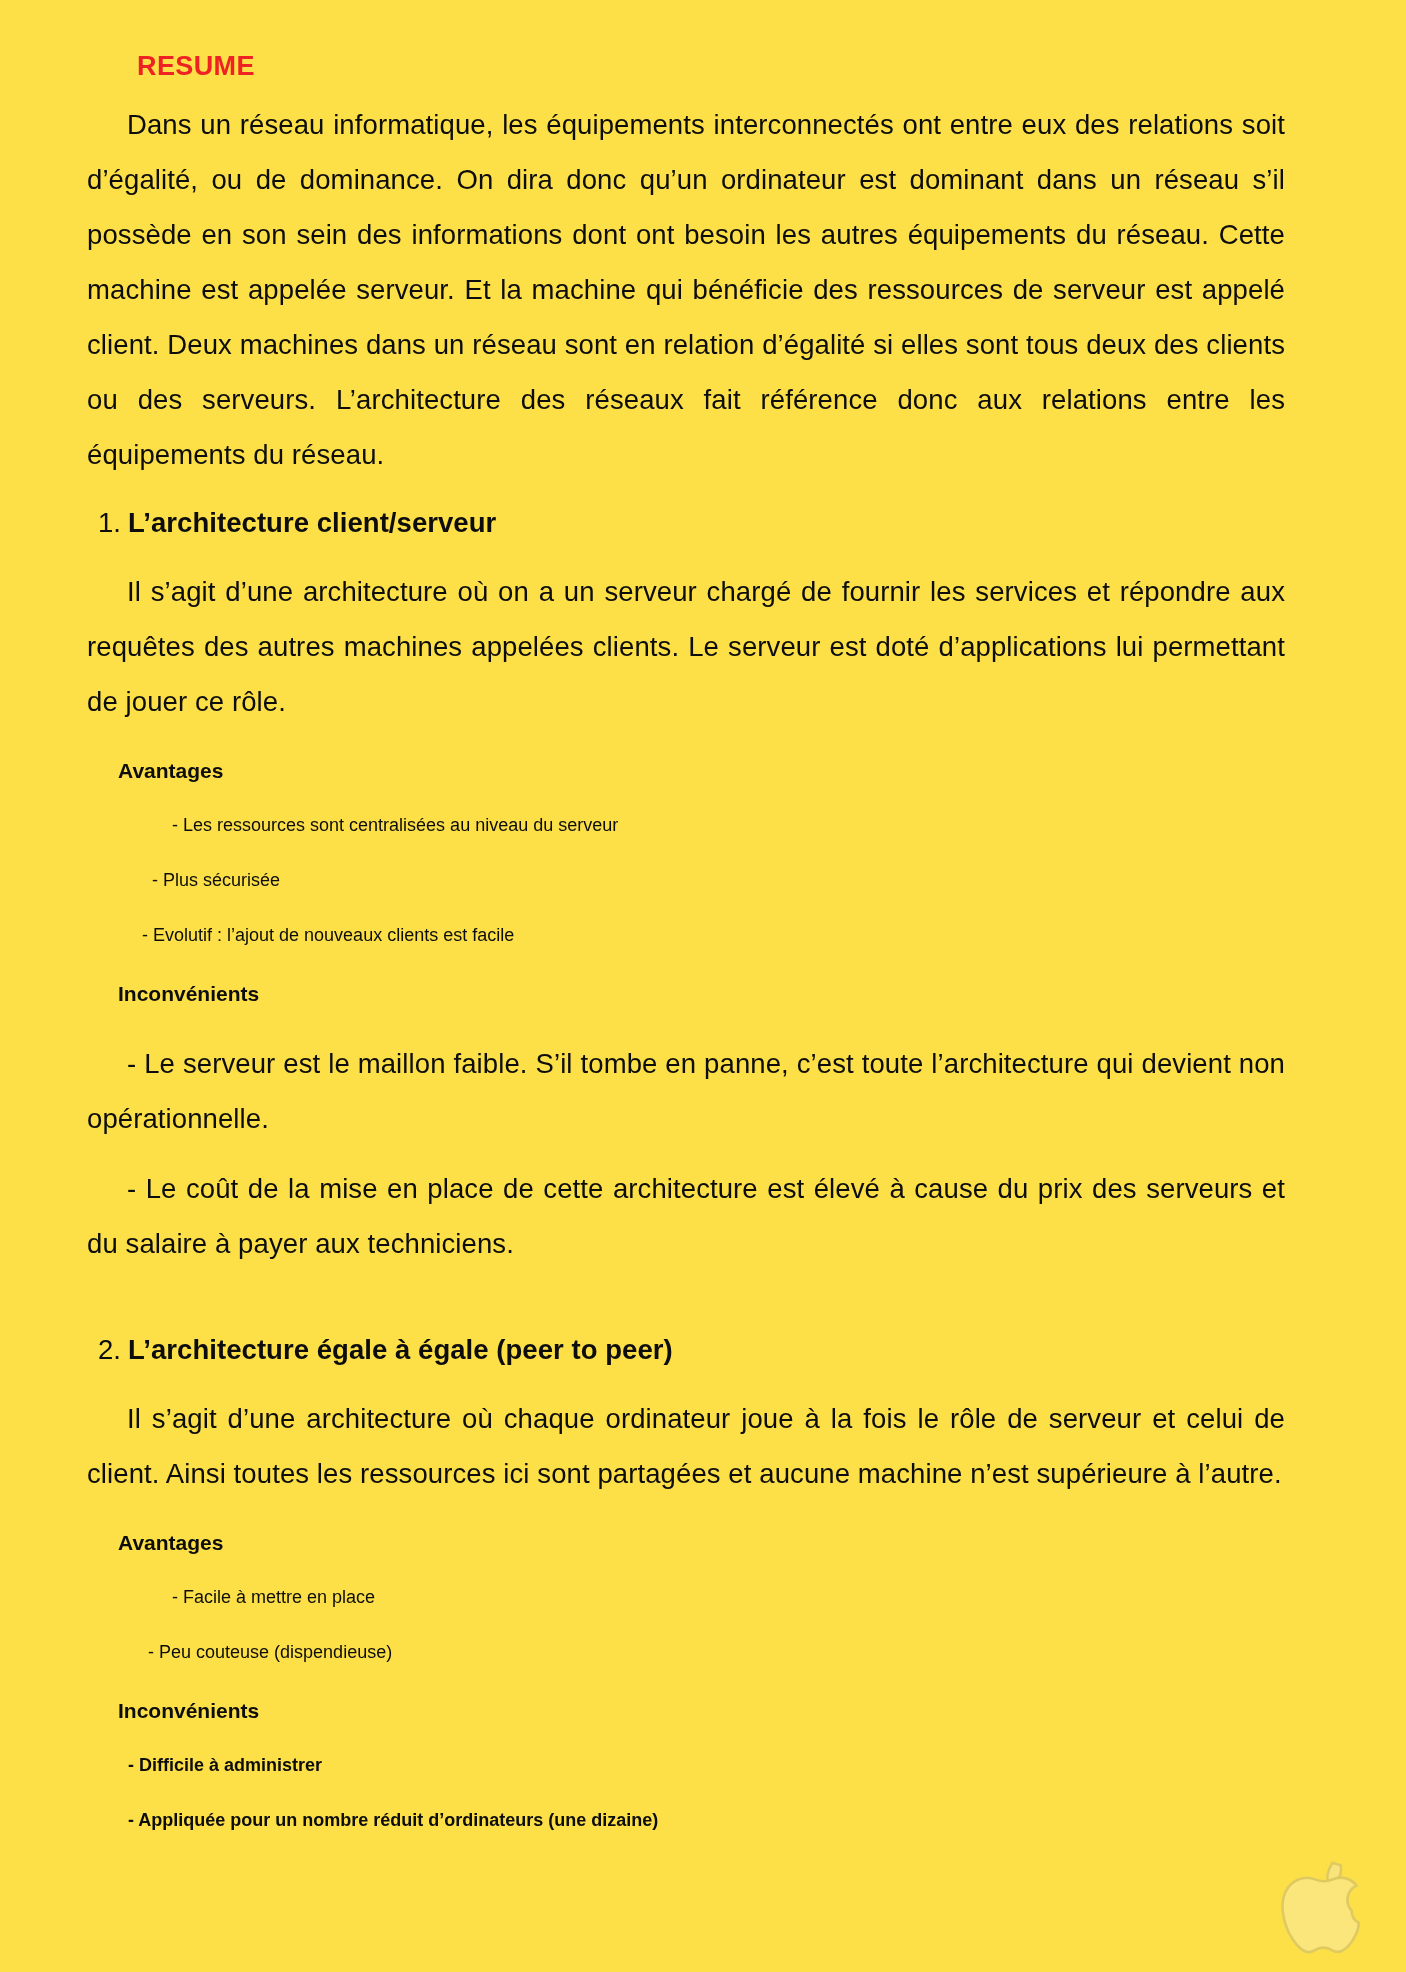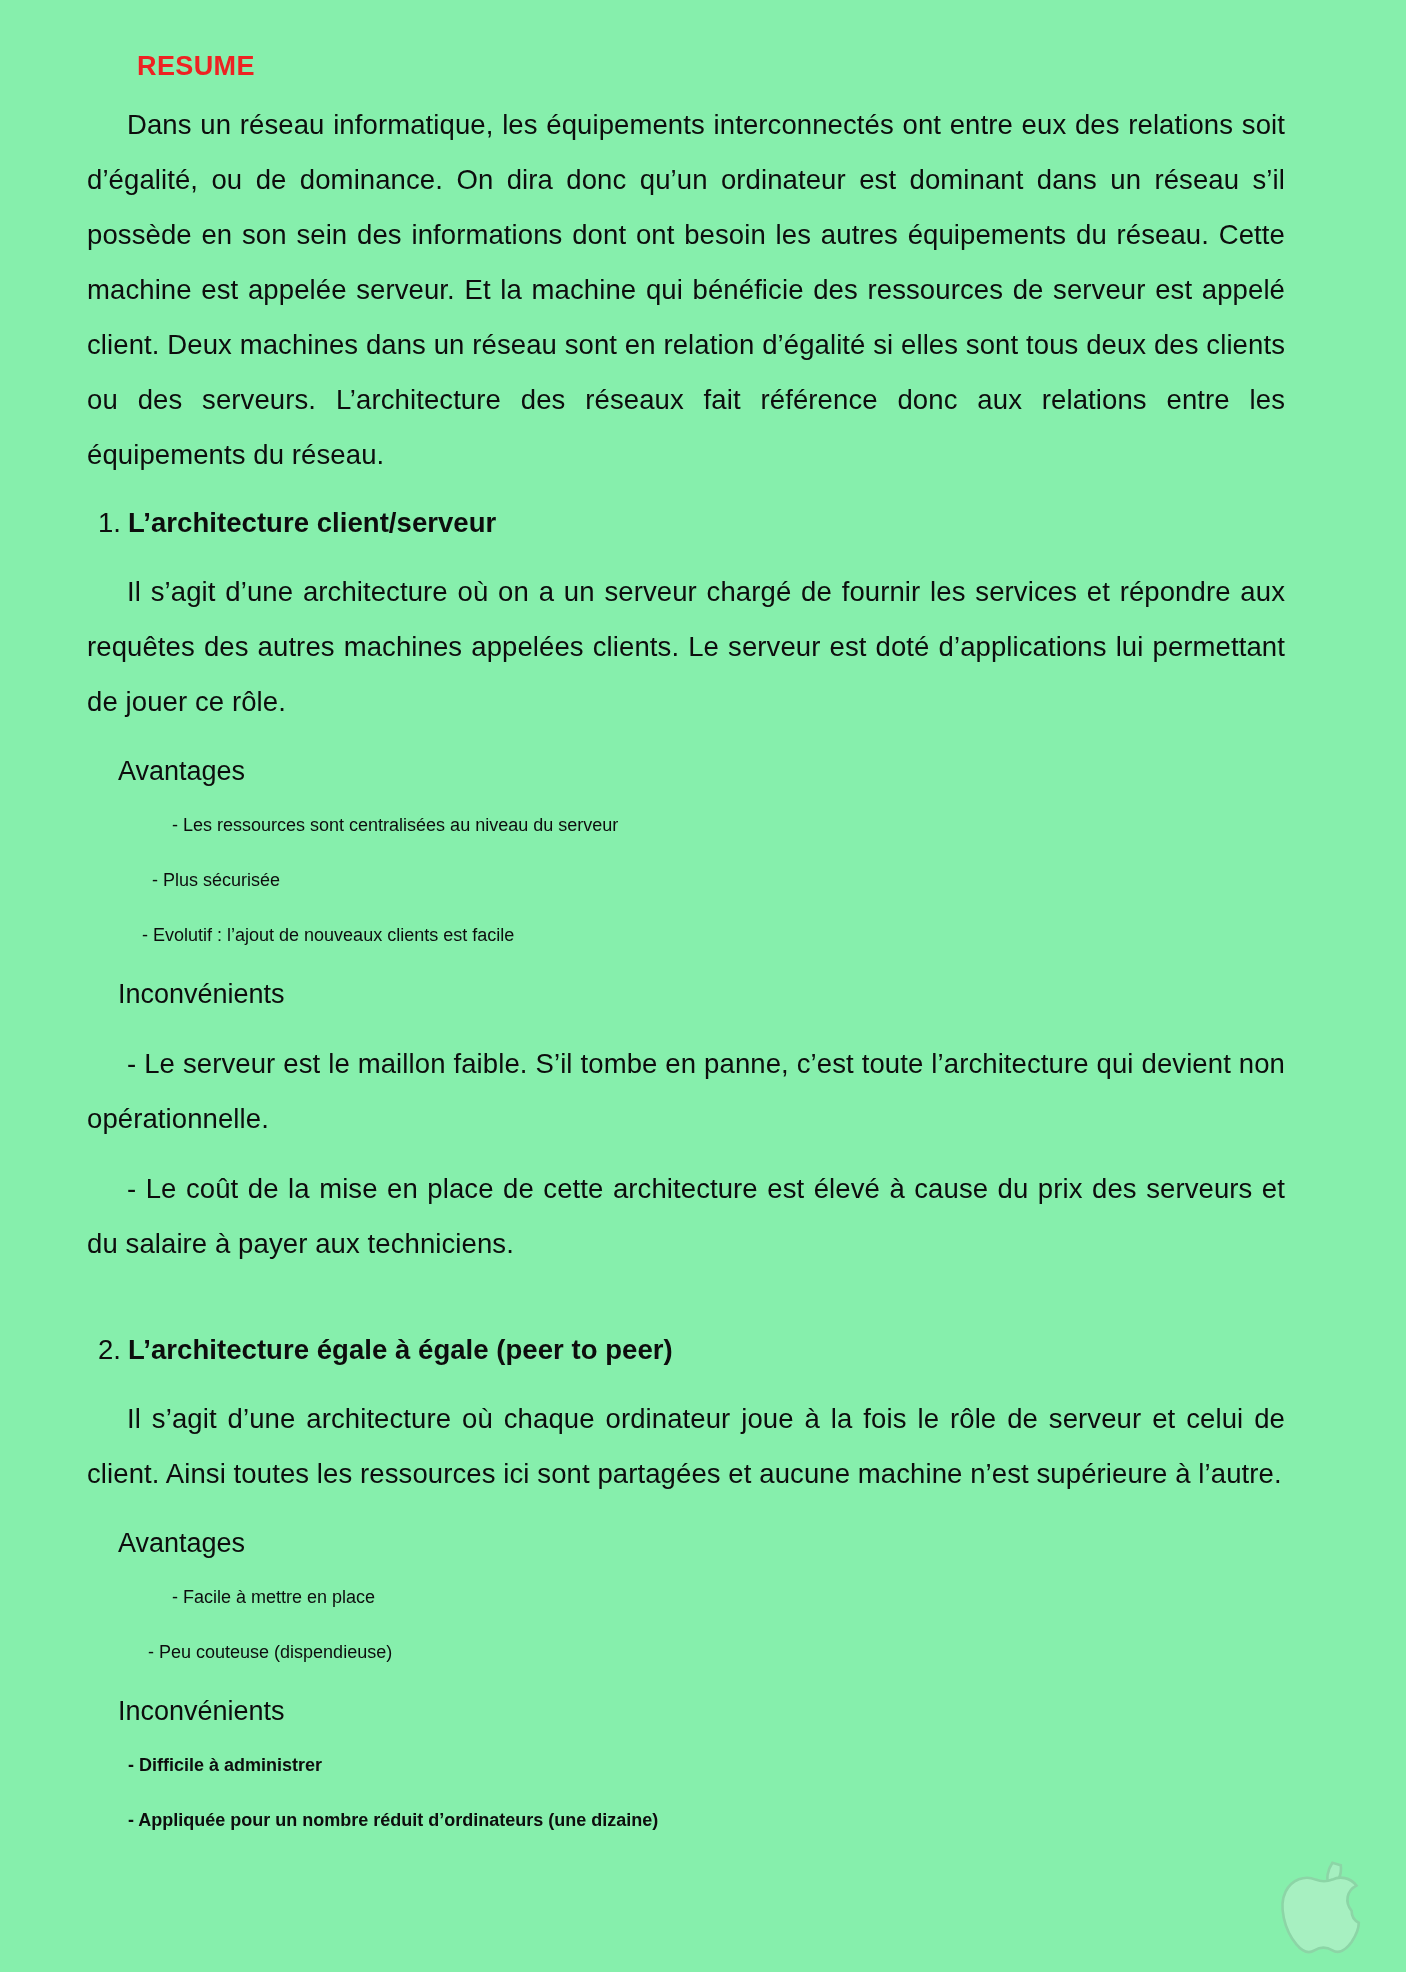--- a/index.html
+++ b/index.html
@@ -11,21 +11,21 @@
     width: 1406px;
     height: 1972px;
     position: relative;
     font-family: "Liberation Sans", sans-serif;
     color: #0d0d0d;
     overflow: hidden;
   }
   .page {
     position: absolute;
     inset: 0;
-    background: #86efac;
+    background: #fde047;
   }
   .content {
     position: absolute;
     left: 72px;
     top: 52px;
     width: 1228px;
   }
 
   .doc-title {
     color: #ee2222;
@@ -61,22 +61,22 @@
     box-sizing: border-box;
     font-weight: normal;
     flex: none;
   }
   .numbered .htext {
     font-weight: bold;
     letter-spacing: 0.05px;
   }
 
   .subhead {
-    font-weight: normal;
-    font-size: 27px;
+    font-weight: bold;
+    font-size: 21px;
     line-height: 54px;
     margin: 4px 0 0 46px;
   }
 
   .bullet {
     font-size: 18px;
     line-height: 55px;
     margin: 0;
     white-space: pre;
   }

